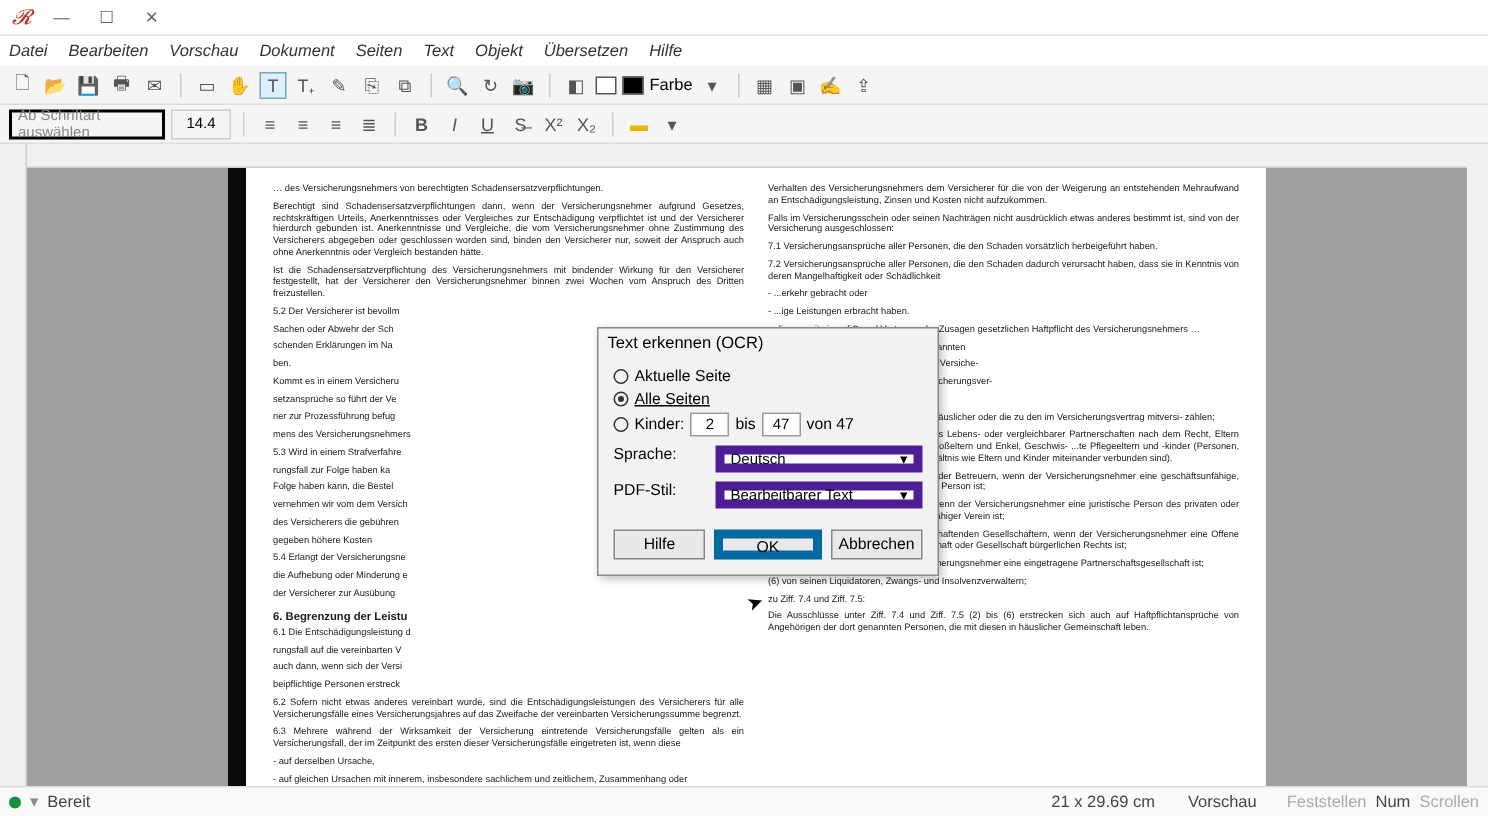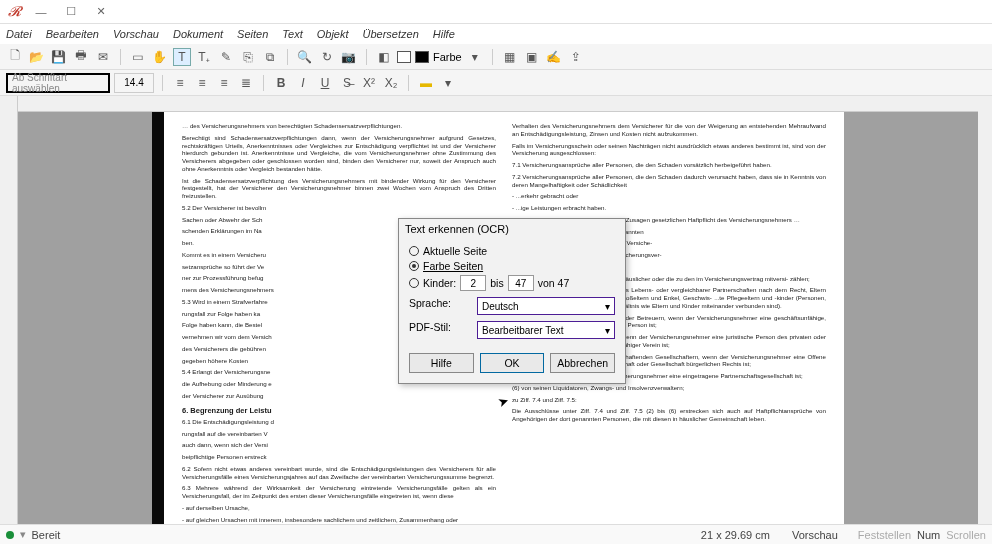--- a/index.html
+++ b/index.html
@@ -30,24 +30,24 @@
 .dialog { position: absolute; top: 218px; left: 398px; width: 228px; background: #f2f2f2; border: 1px solid #888; box-shadow: 2px 2px 6px rgba(0,0,0,0.25); font-size: 10.5px; z-index: 10; }
 .dialog-title { padding: 4px 6px; font-size: 11px; }
 .dialog-body { padding: 6px 10px 2px; }
 .radio-row { display: flex; align-items: center; margin-bottom: 3px; gap: 4px; }
 .radio { width: 10px; height: 10px; border: 1px solid #333; border-radius: 50%; position: relative; }
 .radio.sel::after { content:""; position:absolute; inset:2px; background:#333; border-radius:50%; }
 .page-range { display: flex; align-items: center; gap: 4px; margin-bottom: 6px; }
 .page-range input { width: 26px; height: 16px; border: 1px solid #999; font-size: 10px; text-align: center; background:#fff; }
 .field-row { display: flex; margin-bottom: 6px; gap: 14px; }
 .field-row label { width: 54px; }
-.field-row .sel { flex: 1; height: 18px; border: 1px solid #4c1d95; background: #fff; padding: 0 4px; display: flex; align-items: center; justify-content: space-between; font-size: 10px; }
+.field-row .sel { flex: 1; height: 18px; border: 6px solid #4c1d95; background: #fff; padding: 0 4px; display: flex; align-items: center; justify-content: space-between; font-size: 10px; }
 .dialog-btns { display: flex; justify-content: space-between; padding: 6px 10px 10px; gap: 6px; }
 .dialog-btns button { flex: 1; height: 20px; border: 1px solid #888; background: #e9e9e9; font-size: 10.5px; }
-.dialog-btns button.ok { border: 1px solid #0369a1; }
+.dialog-btns button.ok { border: 6px solid #0369a1; }
 .cursor { position: absolute; top: 394px; left: 498px; font-size: 13px; transform: rotate(-20deg); z-index: 11; color:#000; }
 .statusbar { height: 20px; display: flex; align-items: center; padding: 0 6px; gap: 6px; border-top: 1px solid #ddd; font-size: 11px; color: #444; background: #f9f9f9; }
 .status-led { width: 8px; height: 8px; border-radius: 50%; background: #1a8f3a; }
 .statusbar .spacer { flex: 1; }
 .color-sw { width: 14px; height: 12px; border: 1px solid #555; }
 </style>
 </head>
 <body>
 
 <div class="title-bar">
@@ -201,21 +201,21 @@
 
 <div class="dialog">
   <div class="dialog-title">Text erkennen (OCR)</div>
   <div class="dialog-body">
     <div class="radio-row">
       <span class="radio"></span>
         <span>Aktuelle Seite</span>
     </div>
     <div class="radio-row">
       <span class="radio sel"></span>
-        <span style="text-decoration:underline">Farbe Seiten</span>
+        <span style="text-decoration:underline">Alle Seiten</span>
     </div>
     <div class="page-range">
       <span class="radio"></span>
       <span>Kinder:</span>
       <input value="2" style="">
       <span>bis</span>
       <input value="47" style="">
       <span>von 47</span>
     </div>
     <div class="field-row">

